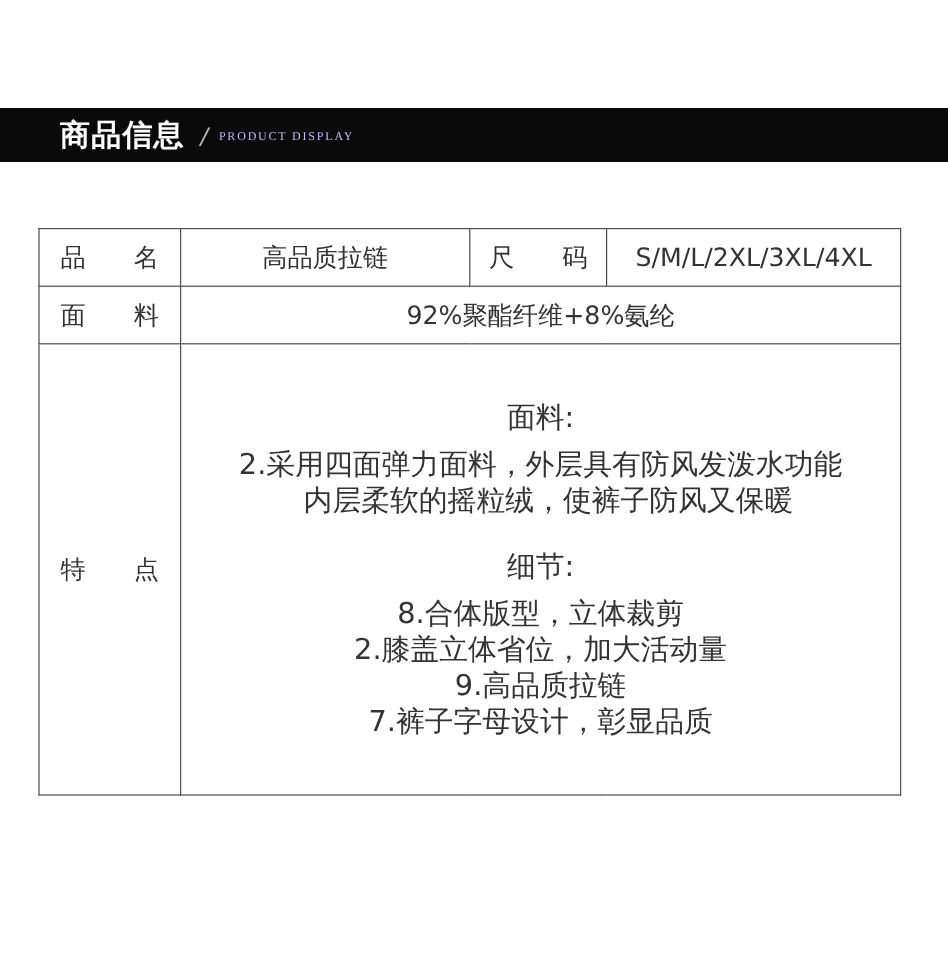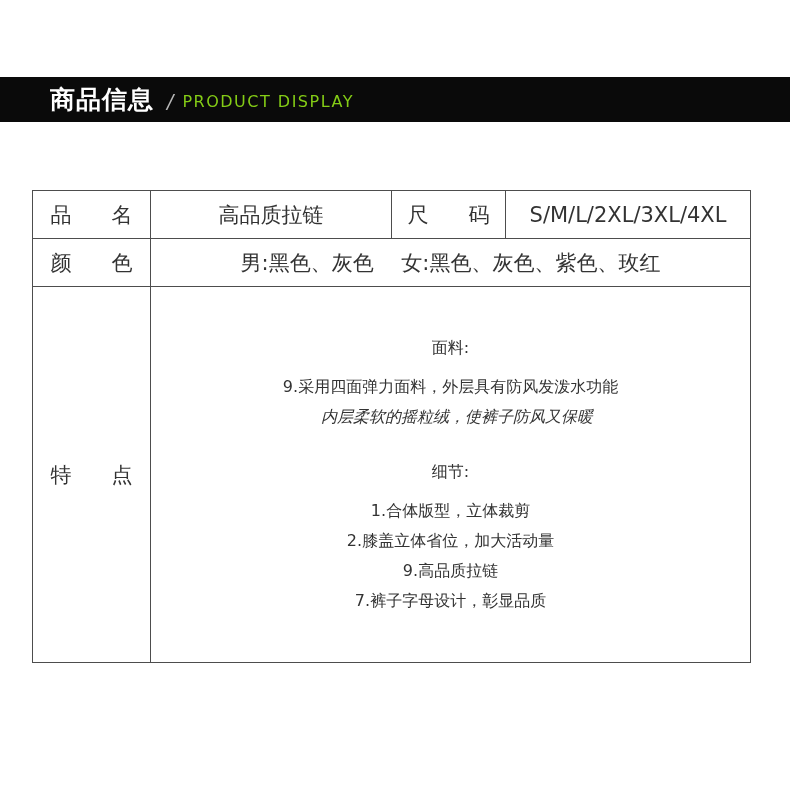--- a/index.html
+++ b/index.html
@@ -10,21 +10,21 @@
     background: #ffffff;
     font-family: "DejaVu Sans", "Liberation Sans", sans-serif;
     overflow: hidden;
     position: relative;
   }
 
   
   .banner {
     position: absolute;
     left: 0;
-    top: 77px;
+    top: 90px;
     width: 790px;
     height: 45px;
     background: #0a0a0a;
     display: flex;
     align-items: center;
     box-sizing: border-box;
     padding-left: 50px;
   }
   .banner-title {
     color: #ffffff;
@@ -33,25 +33,26 @@
     letter-spacing: 1px;
   }
   .banner-divider {
     color: #b9b9b9;
     font-size: 19px;
     font-style: italic;
     margin-left: 13px;
     margin-top: 3px;
   }
   .banner-subtitle {
-    color: #84cc16;
-    font-size: 16px;
+    color: #c4b5fd;
+    font-size: 10px;
     letter-spacing: 1.5px;
     margin-left: 9px;
     margin-top: 3px;
+    font-family: Liberation Serif, serif;
   }
 
   
   .product-table {
     position: absolute;
     left: 32px;
     top: 190px;
     width: 718px;
     border-collapse: collapse;
     table-layout: fixed;
@@ -75,27 +76,27 @@
   tr.r-sm  { height: 50px; }
   tr.r-sm2 { height: 48px; }
   tr.r-big { height: 376px; }
 
   .features-cell {
     text-align: left;
     vertical-align: top;
     padding: 52px 18px 0 30px;
   }
   .ft-line {
-    font-size: 16px;
+    font-size: 24px;
     line-height: 30px;
     color: #333333;
   }
   .ft-heading { margin-bottom: 9px; }
   .ft-indent  { padding-left: 13px; }
-  .ft-gap-after { margin-bottom: 25px; font-style: italic; }
+  .ft-gap-after { margin-bottom: 25px; }
 </style>
 </head>
 <body>
 
 <header class="banner">
   <span class="banner-title">商品信息</span>
   <span class="banner-divider">/</span>
   <span class="banner-subtitle">PRODUCT DISPLAY</span>
 </header>
 
@@ -107,30 +108,30 @@
     <col style="width:245px">
   </colgroup>
   <tbody>
     <tr class="r-sm2">
       <td><span class="jlabel">品名</span></td>
       <td>高品质拉链</td>
       <td><span class="jlabel">尺码</span></td>
       <td>S/M/L/2XL/3XL/4XL</td>
     </tr>
     <tr class="r-sm2">
-      <td><span class="jlabel">颜色</span></td>
-      <td colspan="3">男:黑色、灰色　 女:黑色、灰色、紫色、玫红</td>
+      <td><span class="jlabel">面料</span></td>
+      <td colspan="3">92%聚酯纤维+8%氨纶</td>
     </tr>
     <tr class="r-big">
       <td><span class="jlabel">特点</span></td>
       <td colspan="3" class="features-cell">
         <div class="ft-line ft-heading">面料:</div>
-        <div class="ft-line">9.采用四面弹力面料，外层具有防风发泼水功能</div>
+        <div class="ft-line">2.采用四面弹力面料，外层具有防风发泼水功能</div>
         <div class="ft-line ft-indent ft-gap-after">内层柔软的摇粒绒，使裤子防风又保暖</div>
         <div class="ft-line ft-heading">细节:</div>
-        <div class="ft-line">1.合体版型，立体裁剪</div>
+        <div class="ft-line">8.合体版型，立体裁剪</div>
         <div class="ft-line">2.膝盖立体省位，加大活动量</div>
         <div class="ft-line">9.高品质拉链</div>
         <div class="ft-line">7.裤子字母设计，彰显品质</div>
       </td>
     </tr>
   </tbody>
 </table>
 
 </body></html>

